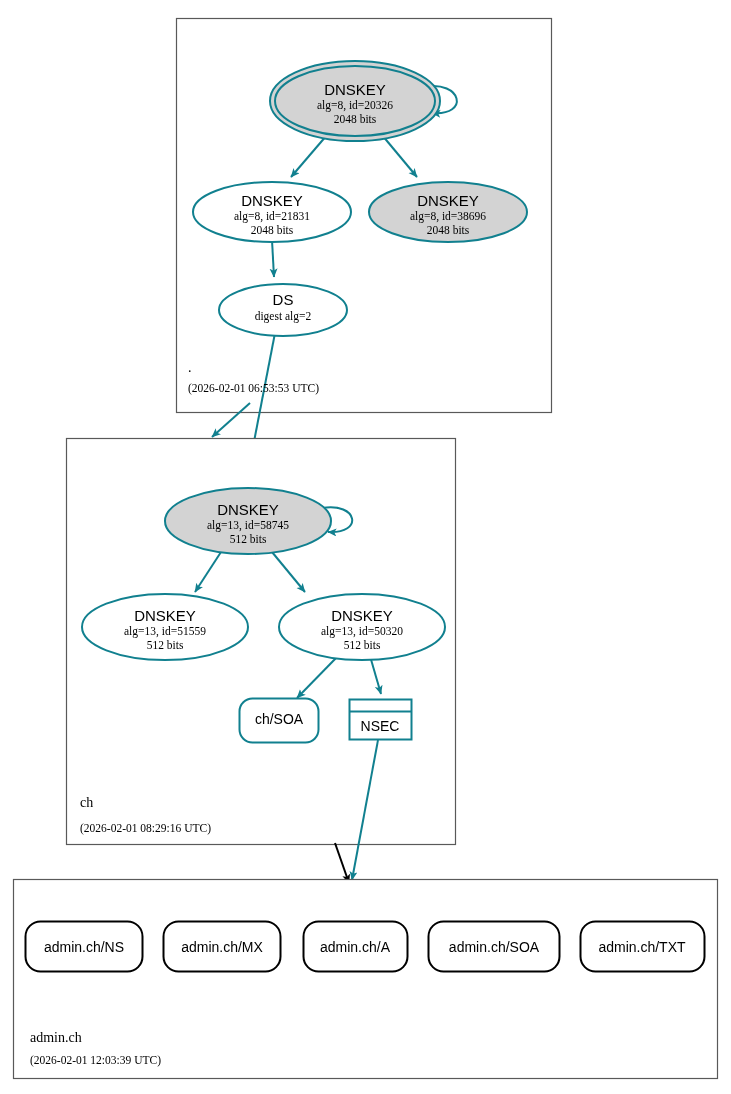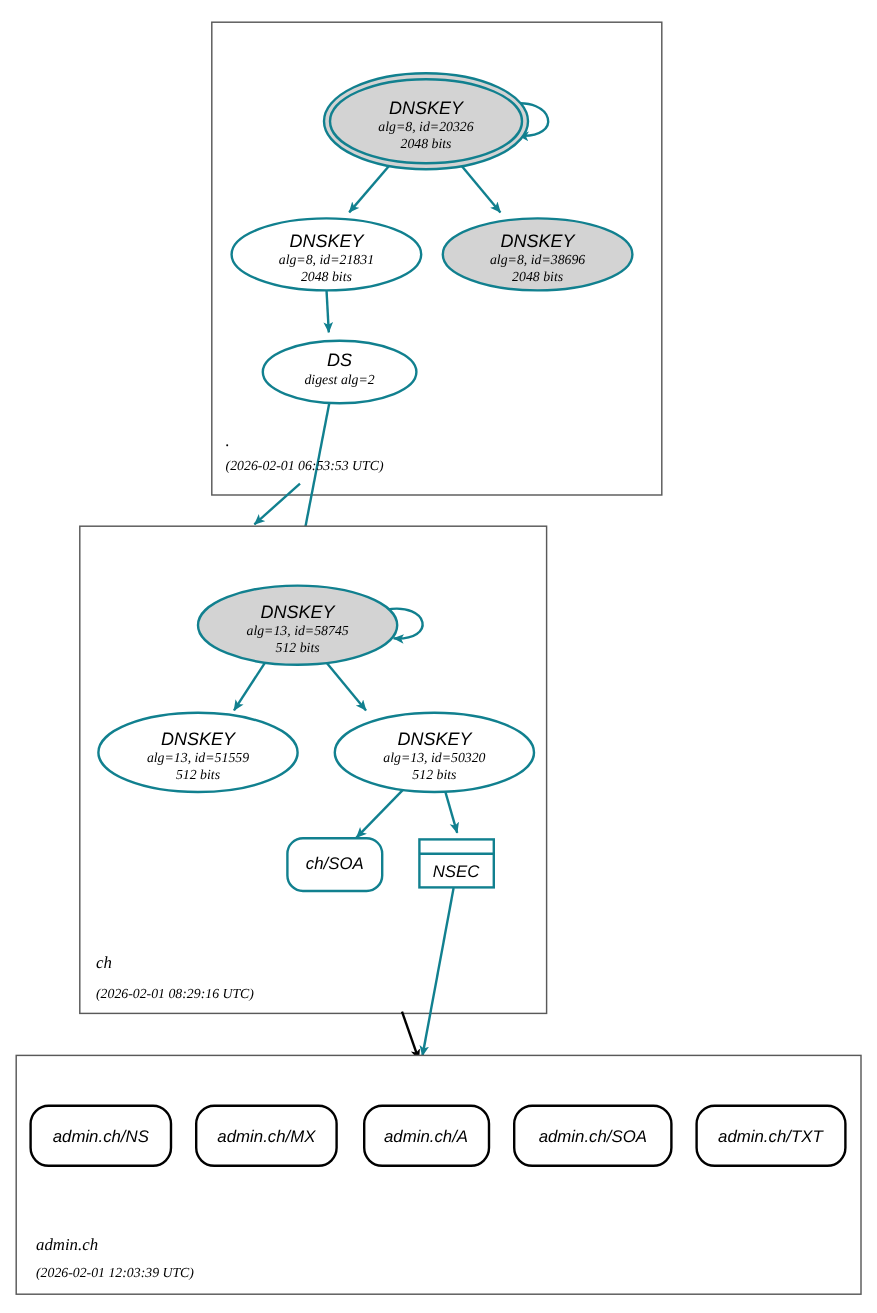--- a/index.html
+++ b/index.html
@@ -13,21 +13,20 @@
     height: 1094px;
     position: relative;
     overflow: hidden;
   }
   #canvas {
     position: absolute;
     left: 0;
     top: 0;
     width: 620px;
     height: 1094px;
-    font-style: italic;
   }
   svg {
     display: block;
   }
   .zone-box {
     fill: #ffffff;
     stroke: #595959;
     stroke-width: 1.2;
   }
   .node-ell {

